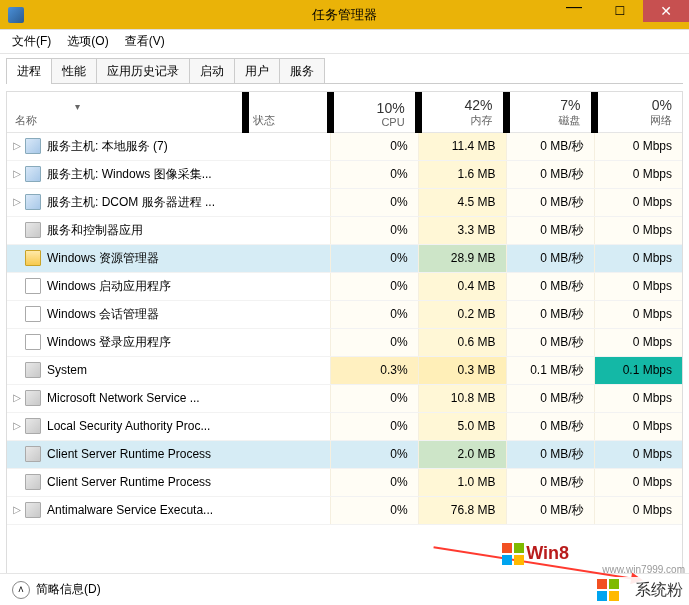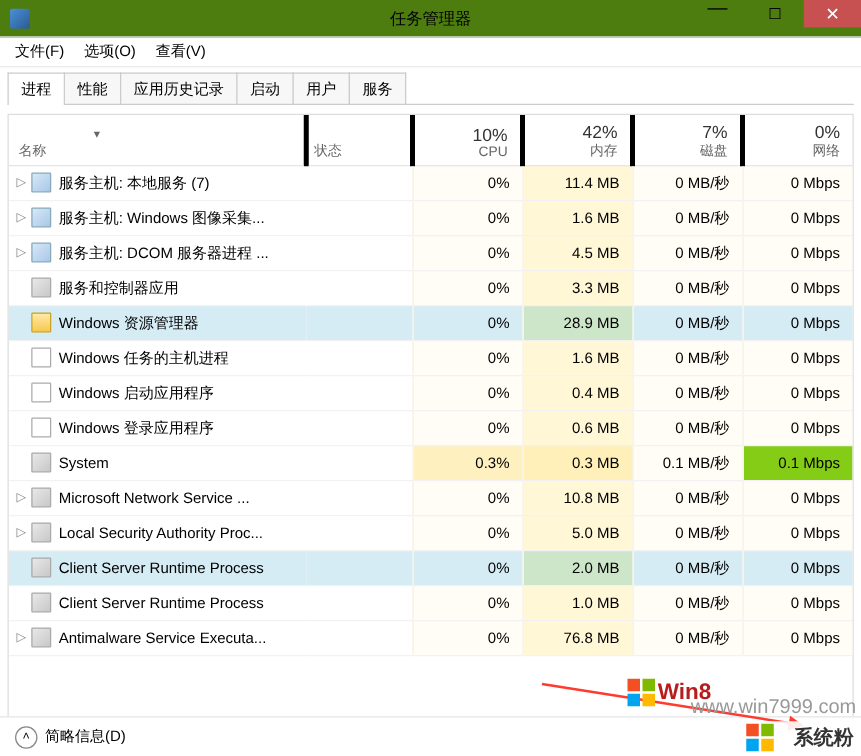--- a/index.html
+++ b/index.html
@@ -1,19 +1,19 @@
 <!DOCTYPE html>
 <html><head>
 <meta charset="utf-8">
 <style>
   * { box-sizing: border-box; margin: 0; padding: 0; font-family: "Microsoft YaHei", "Segoe UI", Arial, sans-serif; }
   body { background: #fff; font-size: 12px; color: #000; width: 689px; height: 605px; position: relative; overflow: hidden; }
 
   
-  .titlebar { height: 30px; background: #4d7c0f; border-bottom: 1px solid #ddd; display: flex; align-items: center; position: relative; }
+  .titlebar { height: 30px; background: #eab308; border-bottom: 1px solid #ddd; display: flex; align-items: center; position: relative; }
   .titlebar-icon { width: 16px; height: 16px; margin-left: 8px; background: linear-gradient(135deg,#4a90d9,#2b5a8f); border-radius: 2px; }
   .titlebar-title { position: absolute; left: 50%; transform: translateX(-50%); font-size: 13px; }
   .window-controls { position: absolute; right: 0; top: 0; display: flex; }
   .win-btn { width: 46px; height: 22px; display: flex; align-items: center; justify-content: center; font-family: Arial; }
   .win-btn.min { font-size: 16px; padding-bottom: 8px; }
   .win-btn.max { font-size: 12px; }
   .win-btn.close { background: #c75050; color: #fff; font-size: 14px; }
 
   
   .menubar { height: 24px; display: flex; align-items: center; padding: 0 4px; border-bottom: 1px solid #e5e5e5; }
@@ -22,65 +22,65 @@
   
   .tabstrip { display: flex; padding: 4px 6px 0 6px; background: #fff; }
   .tab { padding: 4px 10px; font-size: 12px; border: 1px solid #ccc; border-bottom: none; margin-right: -1px; background: #f7f7f7; position: relative; }
   .tab.active { background: #fff; z-index: 2; }
   .tab-underline { border-bottom: 1px solid #ccc; margin: 0 6px; position: relative; top: -1px; z-index: 1; }
 
   
   .table-wrap { margin: 6px; border: 1px solid #ddd; height: 505px; position: relative; overflow: hidden; }
   table { width: 100%; border-collapse: collapse; table-layout: fixed; }
   thead tr { height: 40px; }
-  th { font-weight: normal; font-size: 11px; color: #666; text-align: right; padding: 4px 10px 4px 4px; border-bottom: 1px solid #e5e5e5; border-left: 4px solid #000000; vertical-align: bottom; }
+  th { font-weight: normal; font-size: 11px; color: #666; text-align: right; padding: 4px 10px 4px 4px; border-bottom: 1px solid #e5e5e5; border-left: 7px solid #000000; vertical-align: bottom; }
   th.name-col { text-align: left; border-left: none; width: 225px; padding-left: 8px; }
   th.status-col { text-align: left; width: 80px; }
   th.metric { width: 83px; }
   th .pct { font-size: 14px; color: #333; display: block; }
   th.name-col .sort-caret { display:inline-block; font-size:10px; color:#666; margin-left:60px; vertical-align: top;}
 
   tbody tr { height: 28px; }
   tbody td { border-bottom: 1px solid #f2f2f2; font-size: 12px; padding: 0 10px 0 4px; white-space: nowrap; overflow: hidden; text-overflow: ellipsis; }
   td.name-cell { padding-left: 4px; }
   td.val { text-align: right; border-left: 1px solid #f5efdf; }
   td.cpu { background: #fffdf5; }
   td.mem { background: #fff7d6; }
   td.disk { background: #fffdf5; }
   td.net { background: #fffdf5; padding-left: 17px; }
   tr.selected td { background: #d6ecf5 !important; }
   tr.selected td.mem { background: #cde5c8 !important; }
   tr.hot td.cpu { background: #fff0c0; }
   tr.hot td.mem { background: #ffefb8; }
-  tr.hot td.net { background: #84cc16; margin-top: 39px; }
+  tr.hot td.net { background: #14b8a6; margin-top: 39px; }
 
   .expander { display: inline-block; width: 12px; text-align: center; color: #888; font-size: 10px; margin-right: 2px; }
   .proc-icon { display: inline-block; width: 16px; height: 16px; vertical-align: middle; margin-right: 6px; border: 1px solid #aaa; background: #eef; border-radius: 1px; position: relative; }
   .proc-icon.gear { background: linear-gradient(135deg,#e8e8e8,#c8c8c8); }
   .proc-icon.gear-blue { background: linear-gradient(135deg,#d8e8f8,#a8c8e8); border-color:#8ab; }
   .proc-icon.folder { background: linear-gradient(#ffe9a8,#f7c94e); border-color:#c9a227; }
   .proc-icon.app { background: #fff; }
   .proc-name { vertical-align: middle; }
 
   .scrollbar-end { position: absolute; right: 0; bottom: 0; width: 17px; height: 17px; background: #f0f0f0; border-left: 1px solid #ddd; border-top: 1px solid #ddd; font-size: 9px; color: #666; display:flex; align-items:center; justify-content:center; }
 
   
   .footer { position: absolute; left: 0; right: 0; bottom: 0; height: 32px; display: flex; align-items: center; padding: 0 12px; border-top: 1px solid #e5e5e5; background: #fff; }
   .chevron-circle { width: 18px; height: 18px; border: 1px solid #888; border-radius: 50%; display: flex; align-items: center; justify-content: center; margin-right: 6px; font-size: 10px; }
 
   
   .arrow-annot { position: absolute; right: 48px; bottom: 24px; width: 210px; height: 2px; background: #ff3a2f; transform: rotate(9deg); transform-origin: right center; pointer-events:none; }
   .arrow-annot::after { content:""; position:absolute; right:-2px; top:-5px; border-left:12px solid #ff3a2f; border-top:6px solid transparent; border-bottom:6px solid transparent; }
   .watermark-logo { position:absolute; right:120px; bottom:40px; font-size:18px; font-weight:bold; color:#0a78c6; pointer-events:none; }
   .watermark-logo .win { color:#b91c1c; }
-  .watermark-corner { position:absolute; right:2px; bottom:2px; background:rgba(255,255,255,0.9); padding:2px 4px; font-size:16px; font-weight:bold; color:#333; display:flex; align-items:center; gap:16px; pointer-events:none; }
+  .watermark-corner { position:absolute; right:2px; bottom:2px; background:rgba(255,255,255,0.9); padding:2px 4px; font-size:16px; font-weight:normal; color:#333; display:flex; align-items:center; gap:16px; pointer-events:none; }
   .ms-logo { display:inline-grid; grid-template-columns:10px 10px; grid-template-rows:10px 10px; gap:2px; }
   .ms-logo span:nth-child(1){background:#f25022;} .ms-logo span:nth-child(2){background:#7fba00;}
   .ms-logo span:nth-child(3){background:#00a4ef;} .ms-logo span:nth-child(4){background:#ffb900;}
-  .watermark-url { position:absolute; right:4px; bottom:30px; font-size:16px; color:#999; pointer-events:none; }
+  .watermark-url { position:absolute; right:4px; bottom:30px; font-size:10px; color:#999; pointer-events:none; }
 </style>
 </head>
 <body>
 
 <div class="titlebar">
   <div class="titlebar-icon"></div>
   <div class="titlebar-title">任务管理器</div>
   <div class="window-controls">
     <div class="win-btn min">—</div>
     <div class="win-btn max">☐</div>
@@ -168,32 +168,32 @@
         </tr>
         <tr class="selected">
           <td class="name-cell"><span class="expander"></span><span class="proc-icon folder"></span><span class="proc-name">Windows 资源管理器</span></td>
           <td></td>
           <td class="val cpu">0%</td>
           <td class="val mem">28.9 MB</td>
           <td class="val disk">0 MB/秒</td>
           <td class="val net">0 Mbps</td>
         </tr>
         <tr>
-          <td class="name-cell"><span class="expander"></span><span class="proc-icon app"></span><span class="proc-name">Windows 任务的主机进程</span></td>
-          <td></td>
-          <td class="val cpu">0%</td>
-          <td class="val mem">1.6 MB</td>
-          <td class="val disk">0 MB/秒</td>
-          <td class="val net">0 Mbps</td>
-        </tr>
-        <tr>
           <td class="name-cell"><span class="expander"></span><span class="proc-icon app"></span><span class="proc-name">Windows 启动应用程序</span></td>
           <td></td>
           <td class="val cpu">0%</td>
           <td class="val mem">0.4 MB</td>
+          <td class="val disk">0 MB/秒</td>
+          <td class="val net">0 Mbps</td>
+        </tr>
+        <tr>
+          <td class="name-cell"><span class="expander"></span><span class="proc-icon app"></span><span class="proc-name">Windows 会话管理器</span></td>
+          <td></td>
+          <td class="val cpu">0%</td>
+          <td class="val mem">0.2 MB</td>
           <td class="val disk">0 MB/秒</td>
           <td class="val net">0 Mbps</td>
         </tr>
         <tr>
           <td class="name-cell"><span class="expander"></span><span class="proc-icon app"></span><span class="proc-name">Windows 登录应用程序</span></td>
           <td></td>
           <td class="val cpu">0%</td>
           <td class="val mem">0.6 MB</td>
           <td class="val disk">0 MB/秒</td>
           <td class="val net">0 Mbps</td>

